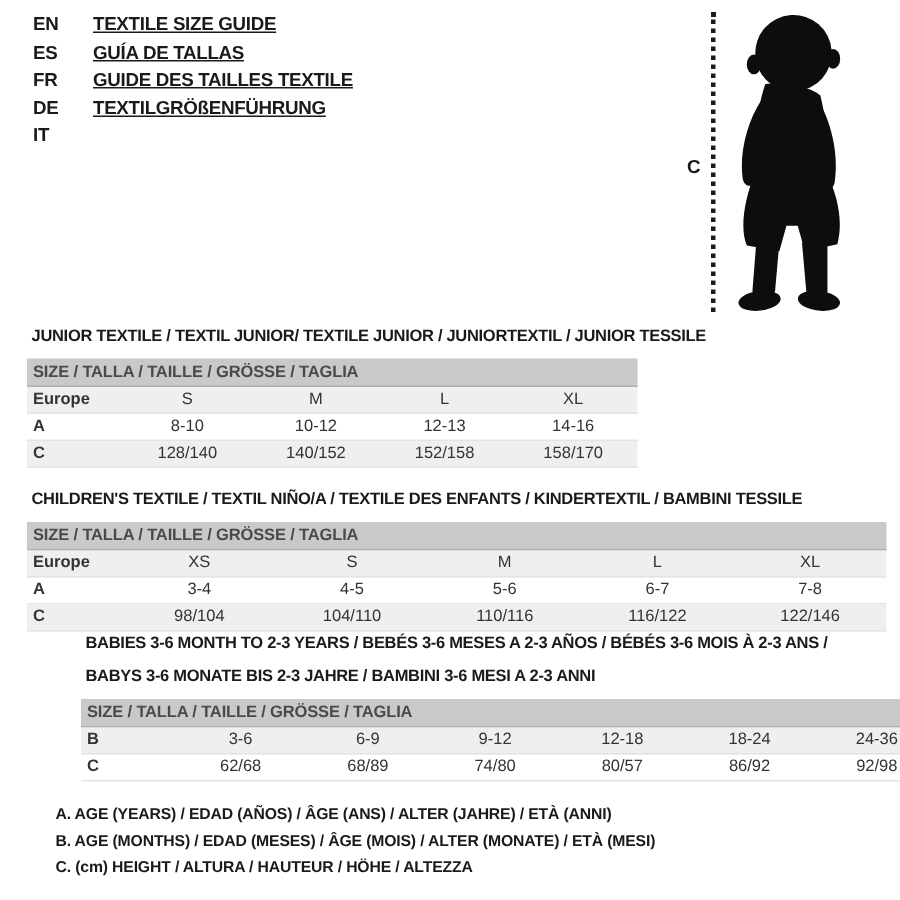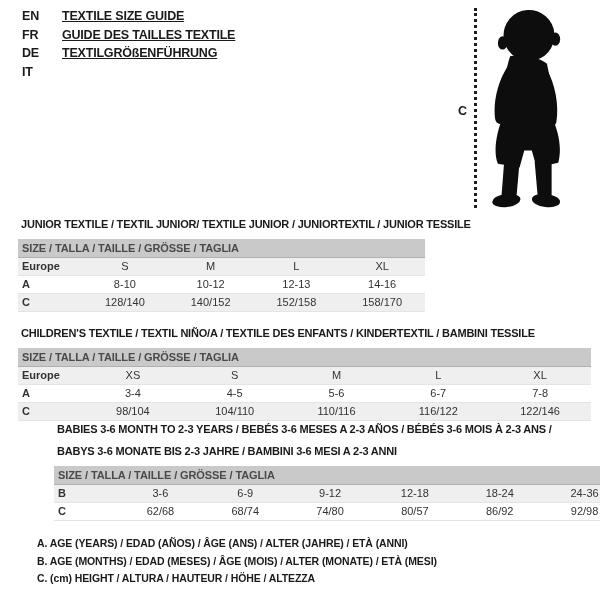--- a/index.html
+++ b/index.html
@@ -47,20 +47,24 @@
 <body>
 
 <div class="page">
 
   <header class="lang-block" id="lang-block">
       <div class="lang-row">
         <span class="lang-code">EN</span>
         <span class="lang-label">TEXTILE SIZE GUIDE</span>
       </div>
       <div class="lang-row">
+        <span class="lang-code">ES</span>
+        <span class="lang-label">GUÍA DE TALLAS</span>
+      </div>
+      <div class="lang-row">
         <span class="lang-code">FR</span>
         <span class="lang-label">GUIDE DES TAILLES TEXTILE</span>
       </div>
       <div class="lang-row">
         <span class="lang-code">DE</span>
         <span class="lang-label">TEXTILGRÖßENFÜHRUNG</span>
       </div>
       <div class="lang-row">
         <span class="lang-code">IT</span>
       </div>
@@ -169,21 +173,21 @@
             <span class="val">3-6</span>
             <span class="val">6-9</span>
             <span class="val">9-12</span>
             <span class="val">12-18</span>
             <span class="val">18-24</span>
             <span class="val">24-36</span>
           </div>
           <div class="row">
             <span class="label">C</span>
             <span class="val">62/68</span>
-            <span class="val">68/74</span>
+            <span class="val">68/89</span>
             <span class="val">74/80</span>
             <span class="val">80/57</span>
             <span class="val">86/92</span>
             <span class="val">92/98</span>
           </div>
         </div>
       </section>
     </main>
 
   <footer class="footnotes" id="footnotes">

